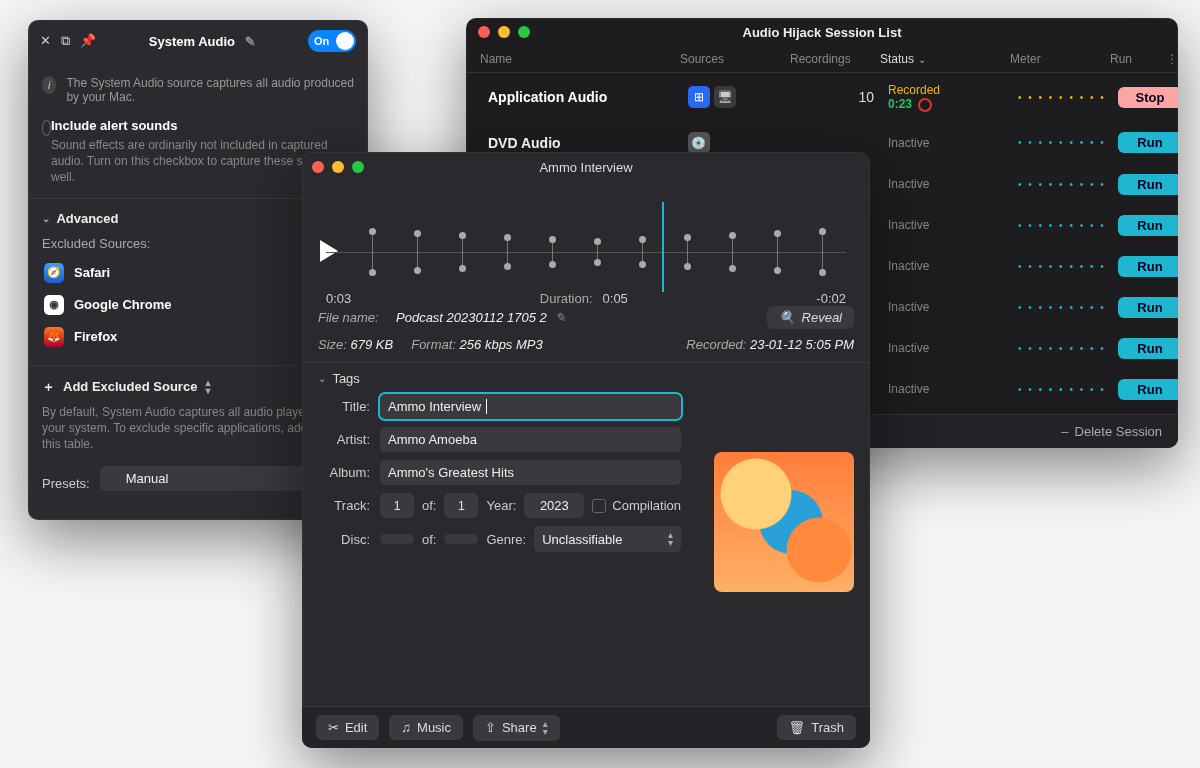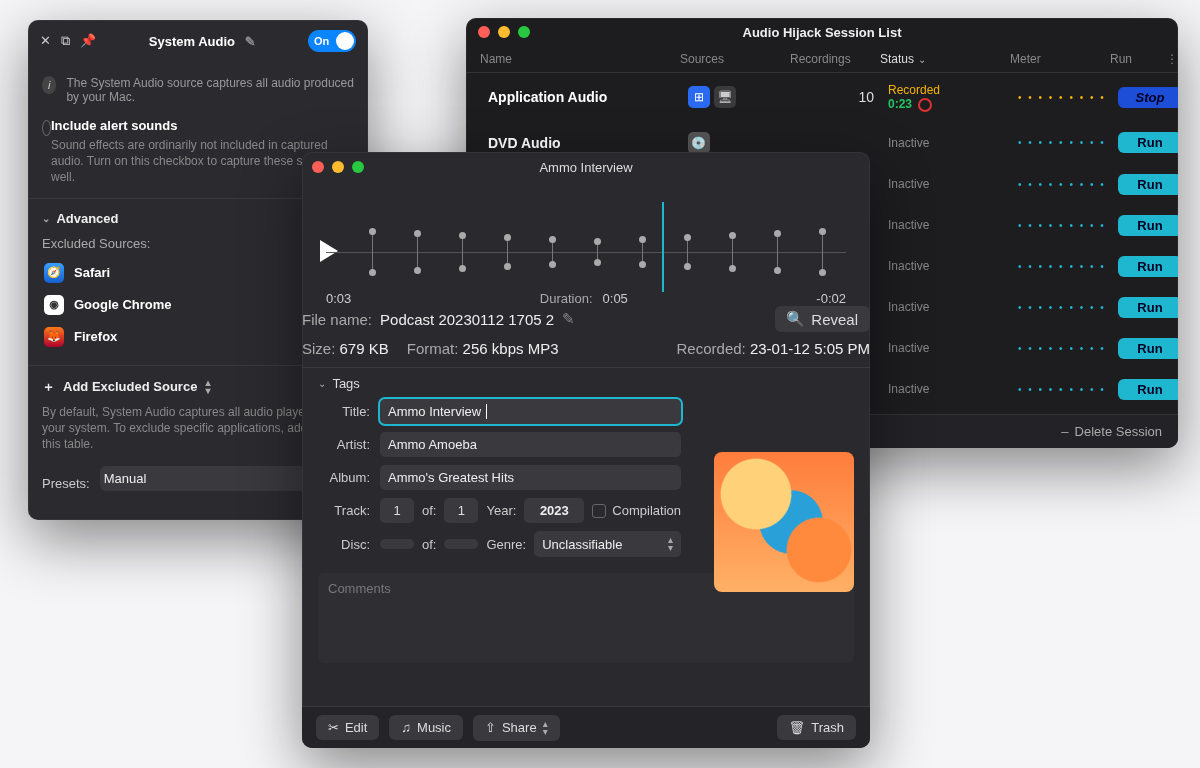--- a/index.html
+++ b/index.html
@@ -53,21 +53,21 @@
   .rec-active { color:#f8b400; }
   .rec-time { color:#22c55e; font-weight:600; }
   .rec-dot { width:14px; height:14px; border:2px solid #e03030; border-radius:50%; display:inline-block; margin-left:6px; vertical-align:middle;}
   .inactive { color:#888; }
   .meter { color:#1fb6d0; letter-spacing:2px; font-size:10px; }
   .meter.hot { color:#f8b400; }
   .run-btn {
     background:#1fb6d0; color:#002; font-weight:600; border:none;
     border-radius:6px; padding:3px 0; width:64px; font-size:13px; cursor:pointer;
   }
-  .stop-btn { background:#1d4ed8;font-style:italic; }
+  .stop-btn { background:#fca5a5; }
   #session-list .footer {
     position:absolute; bottom:0; left:0; right:0; height:34px;
     background:#232327; border-top:1px solid #333;
     display:flex; align-items:center; justify-content:flex-end; padding:0 16px;
     color:#aaa; font-size:13px; gap:6px;
   }
 
   
   #sysaudio { top: 20px; left: 28px; width: 340px; height: 500px; background:#2b2b2f; }
   #sysaudio .top {
@@ -92,21 +92,21 @@
   .disclose { display:flex; align-items:center; gap:6px; font-weight:600; color:#eee; cursor:pointer; }
   .section-label { color:#aaa; margin:10px 0 6px; }
   .app-item { display:flex; align-items:center; gap:10px; padding:6px 2px; font-weight:600; color:#fff; }
   .app-ico { width:20px; height:20px; border-radius:5px; display:flex; align-items:center; justify-content:center; font-size:11px; color:#fff;}
   .ico-safari{ background:linear-gradient(#3aa0ff,#1560d0);}
   .ico-chrome{ background:#fff; color:#333; }
   .ico-firefox{ background:linear-gradient(#ff7a18,#af002d);}
   .add-row { display:flex; align-items:center; gap:8px; font-weight:600; color:#eee; margin:6px 0 8px; cursor:pointer;}
   .preset-row { display:flex; align-items:flex-end; gap:10px; margin-top:14px; }
   .preset-row .lbl { color:#ccc; }
-  .preset-select { flex:1; background:#3a3a3e; border-radius:6px; padding:5px 4px; color:#eee; }
+  .preset-select { flex:1; background:#3a3a3e; border-radius:6px; padding:5px 26px; color:#eee; }
 
   
   #inspector { top: 152px; left: 302px; width: 568px; height: 596px; background:#2a2a2e; z-index:5;}
   #inspector .titlebar { height:30px; display:flex; align-items:center; justify-content:center; position:relative; font-weight:500;}
   #inspector .traffic { position:absolute; left:10px; top:9px; }
   #inspector .wave { position:relative; height:120px; }
   #inspector .wave .axis { position:absolute; left:24px; right:24px; top:70px; height:1px; background:#555; }
   #inspector .wave .play {
     position:absolute; left:18px; top:58px; width:0; height:0;
     border-left:18px solid #fff; border-top:11px solid transparent; border-bottom:11px solid transparent;
@@ -116,21 +116,21 @@
     position:absolute; top:20px; bottom:10px; width:2px; background:#1fb6d0; left:360px;
   }
   #inspector .tick { position:absolute; top:50px; width:1px; height:40px; background:#777; }
   #inspector .tick::before, #inspector .tick::after{
     content:""; position:absolute; left:-3px; width:7px; height:7px; background:#aaa; border-radius:50%;
   }
   #inspector .tick::before{ top:-4px;} #inspector .tick::after{ bottom:-4px;}
   #inspector .times { position:absolute; left:24px; right:24px; bottom:-4px; display:flex; justify-content:space-between; color:#ccc; font-size:13px;}
   #inspector .times .mid { display:flex; gap:10px; }
   #inspector .meta {
-    padding: 4px 0 10px; display:grid; row-gap:8px; font-size:15px;
+    padding: 4px 16px 10px; display:grid; row-gap:8px; font-size:13px;font-style:italic;
   }
   .meta-row { display:flex; align-items:center; gap:8px; }
   .meta-row .k { color:#aaa; min-width:70px; }
   .meta-row .v { color:#eee; }
   .reveal { margin-left:auto; background:#3a3a3e; border-radius:6px; padding:4px 12px; color:#ddd; display:flex; gap:6px; align-items:center; cursor:pointer;}
   #inspector .taghdr { padding:8px 16px 4px; border-top:1px solid #3a3a3e; display:flex; gap:6px; align-items:center; font-weight:500;}
   #inspector .tags { padding: 4px 16px 10px; display:grid; grid-template-columns: 52px 1fr; row-gap:8px; column-gap:10px; align-items:center; }
   #inspector .tags .lbl { color:#ccc; text-align:right; }
   #inspector .fld { background:#3a3a3e; border-radius:5px; padding:5px 8px; color:#eee; }
   #inspector .fld.focus { box-shadow:0 0 0 2px #1fb6d0; }
@@ -383,21 +383,21 @@
 
     <span class="lbl">Album:</span>
     <div class="fld">Ammo's Greatest Hits</div>
 
     <span class="lbl">Track:</span>
     <div class="tags-grid">
       <div class="mini">1</div>
       <span class="lbl" style="min-width:auto;">of:</span>
       <div class="mini">1</div>
       <span class="lbl" style="min-width:auto;">Year:</span>
-      <div class="fld" style="width:60px;padding:5px 6px;text-align:center;font-weight:bold;">2023</div>
+      <div class="fld" style="width:60px;padding:5px 6px;text-align:center;">2023</div>
       <label style="display:flex;gap:6px;align-items:center;color:#ccc;">
         <span style="width:14px;height:14px;border:1px solid #666;border-radius:3px;display:inline-block;"></span>
         <span>Compilation</span>
       </label>
     </div>
 
     <span class="lbl">Disc:</span>
     <div class="tags-grid">
       <div class="mini"></div>
       <span class="lbl" style="min-width:auto;">of:</span>
@@ -408,21 +408,20 @@
         <span class="updn">
             <span>▴</span>
             <span>▾</span>
           </span>
       </div>
     </div>
   </div>
 
   <div class="art"></div>
 
-  <div class="comments">Comments</div>
 
   <div class="footer">
     <div class="pill">
         <span>✂</span>
         <span>Edit</span>
       </div>
     <div class="pill">
         <span>♫</span>
         <span>Music</span>
       </div>

